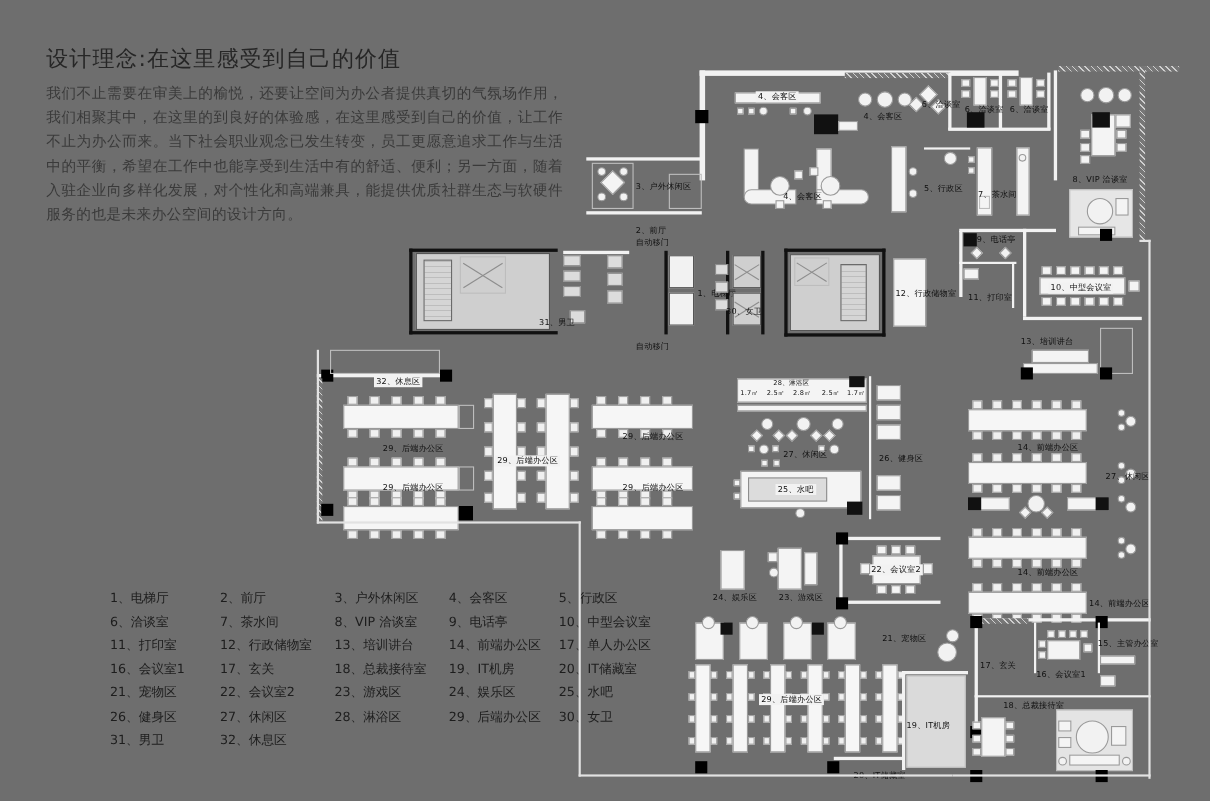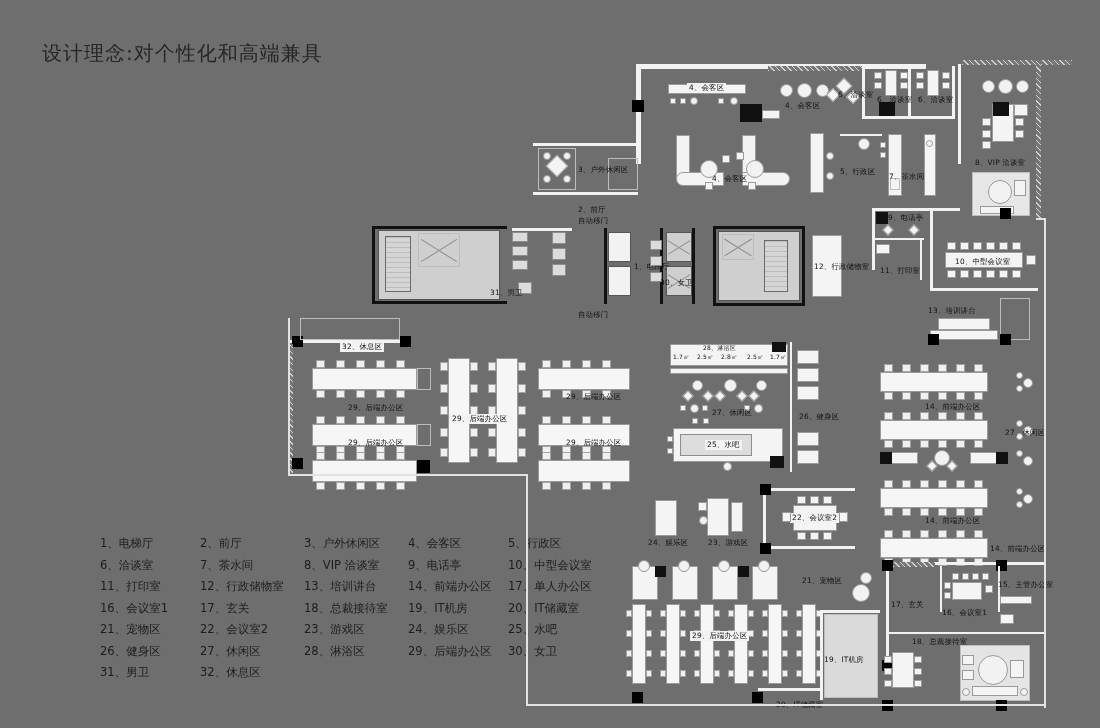--- a/index.html
+++ b/index.html
@@ -57,21 +57,22 @@
   .stair{position:absolute;background:#d5d5d5;border:0.8px solid #6a6a6a;box-sizing:border-box;
     background-image:repeating-linear-gradient(to bottom,#bdbdbd 0 1px,transparent 1px 5px);}
   .sofa{position:absolute;background:#f3f3f3;border:0.8px solid #9b9b9b;box-sizing:border-box;}
 </style>
 </head>
 <body>
 
 <div id="stage">
 
   <div class="intro">
-    <h1>设计理念:对个性化和高端兼具</h1>
+    <h1>设计理念:在这里感受到自己的价值</h1>
+    <p>我们不止需要在审美上的榆悦，还要让空间为办公者提供真切的气氛场作用，我们相聚其中，在这里的到良好的体验感，在这里感受到自己的价值，让工作不止为办公而来。当下社会职业观念已发生转变，员工更愿意追求工作与生活中的平衡，希望在工作中也能享受到生活中有的舒适、便利；另一方面，随着入驻企业向多样化发展，对个性化和高端兼具，能提供优质社群生态与软硬件服务的也是未来办公空间的设计方向。</p>
   </div>
 
   <div class="legend">
     <div class="legend-row">
       <div class="legend-item lc0">1、电梯厅</div>
       <div class="legend-item lc1">2、前厅</div>
       <div class="legend-item lc2">3、户外休闲区</div>
       <div class="legend-item lc3">4、会客区</div>
       <div class="legend-item lc4">5、行政区</div>
     </div>

